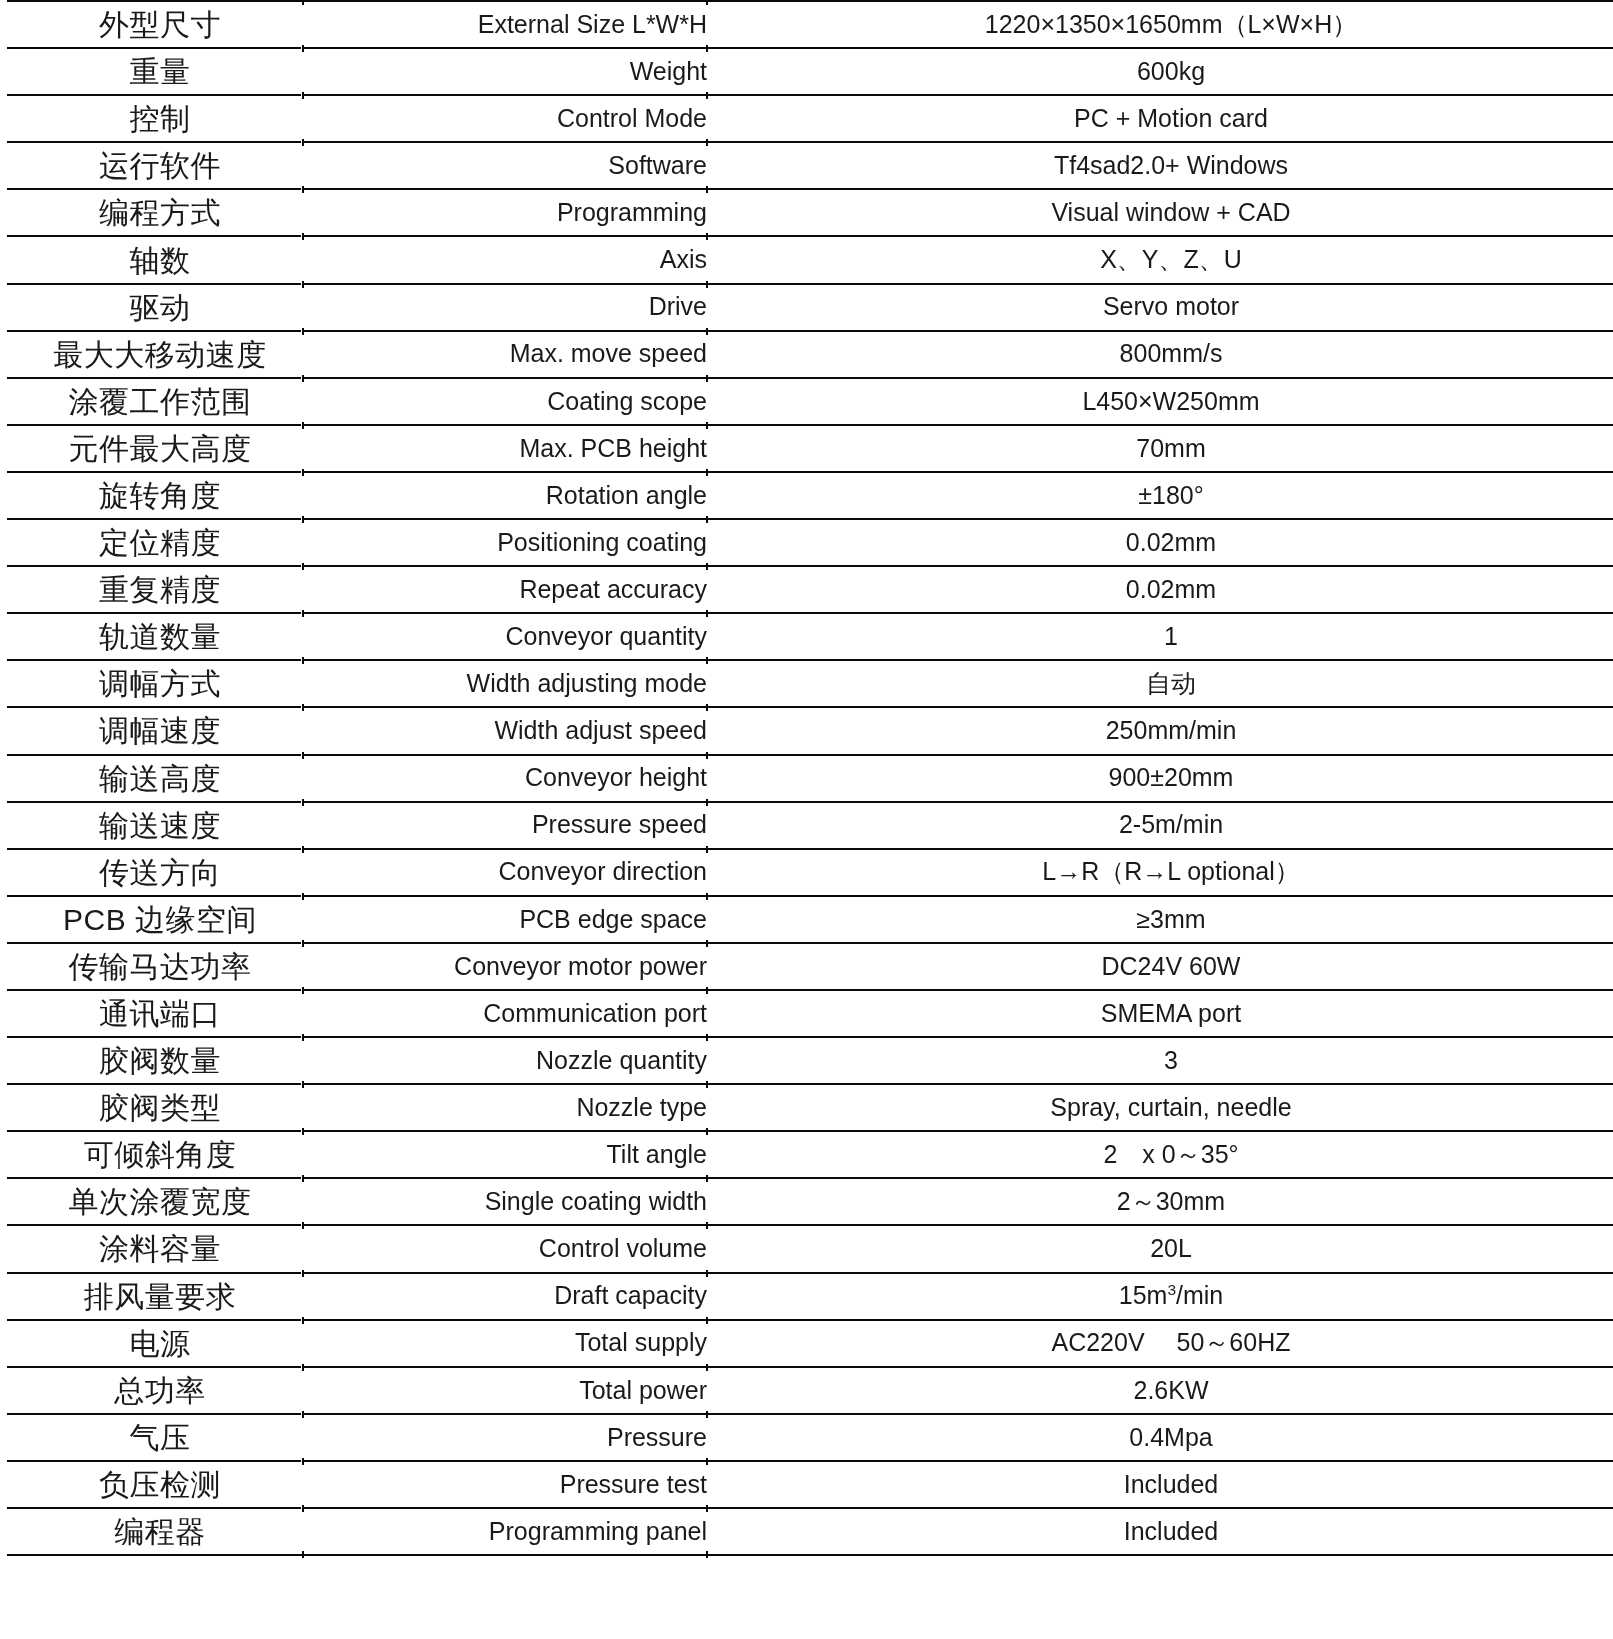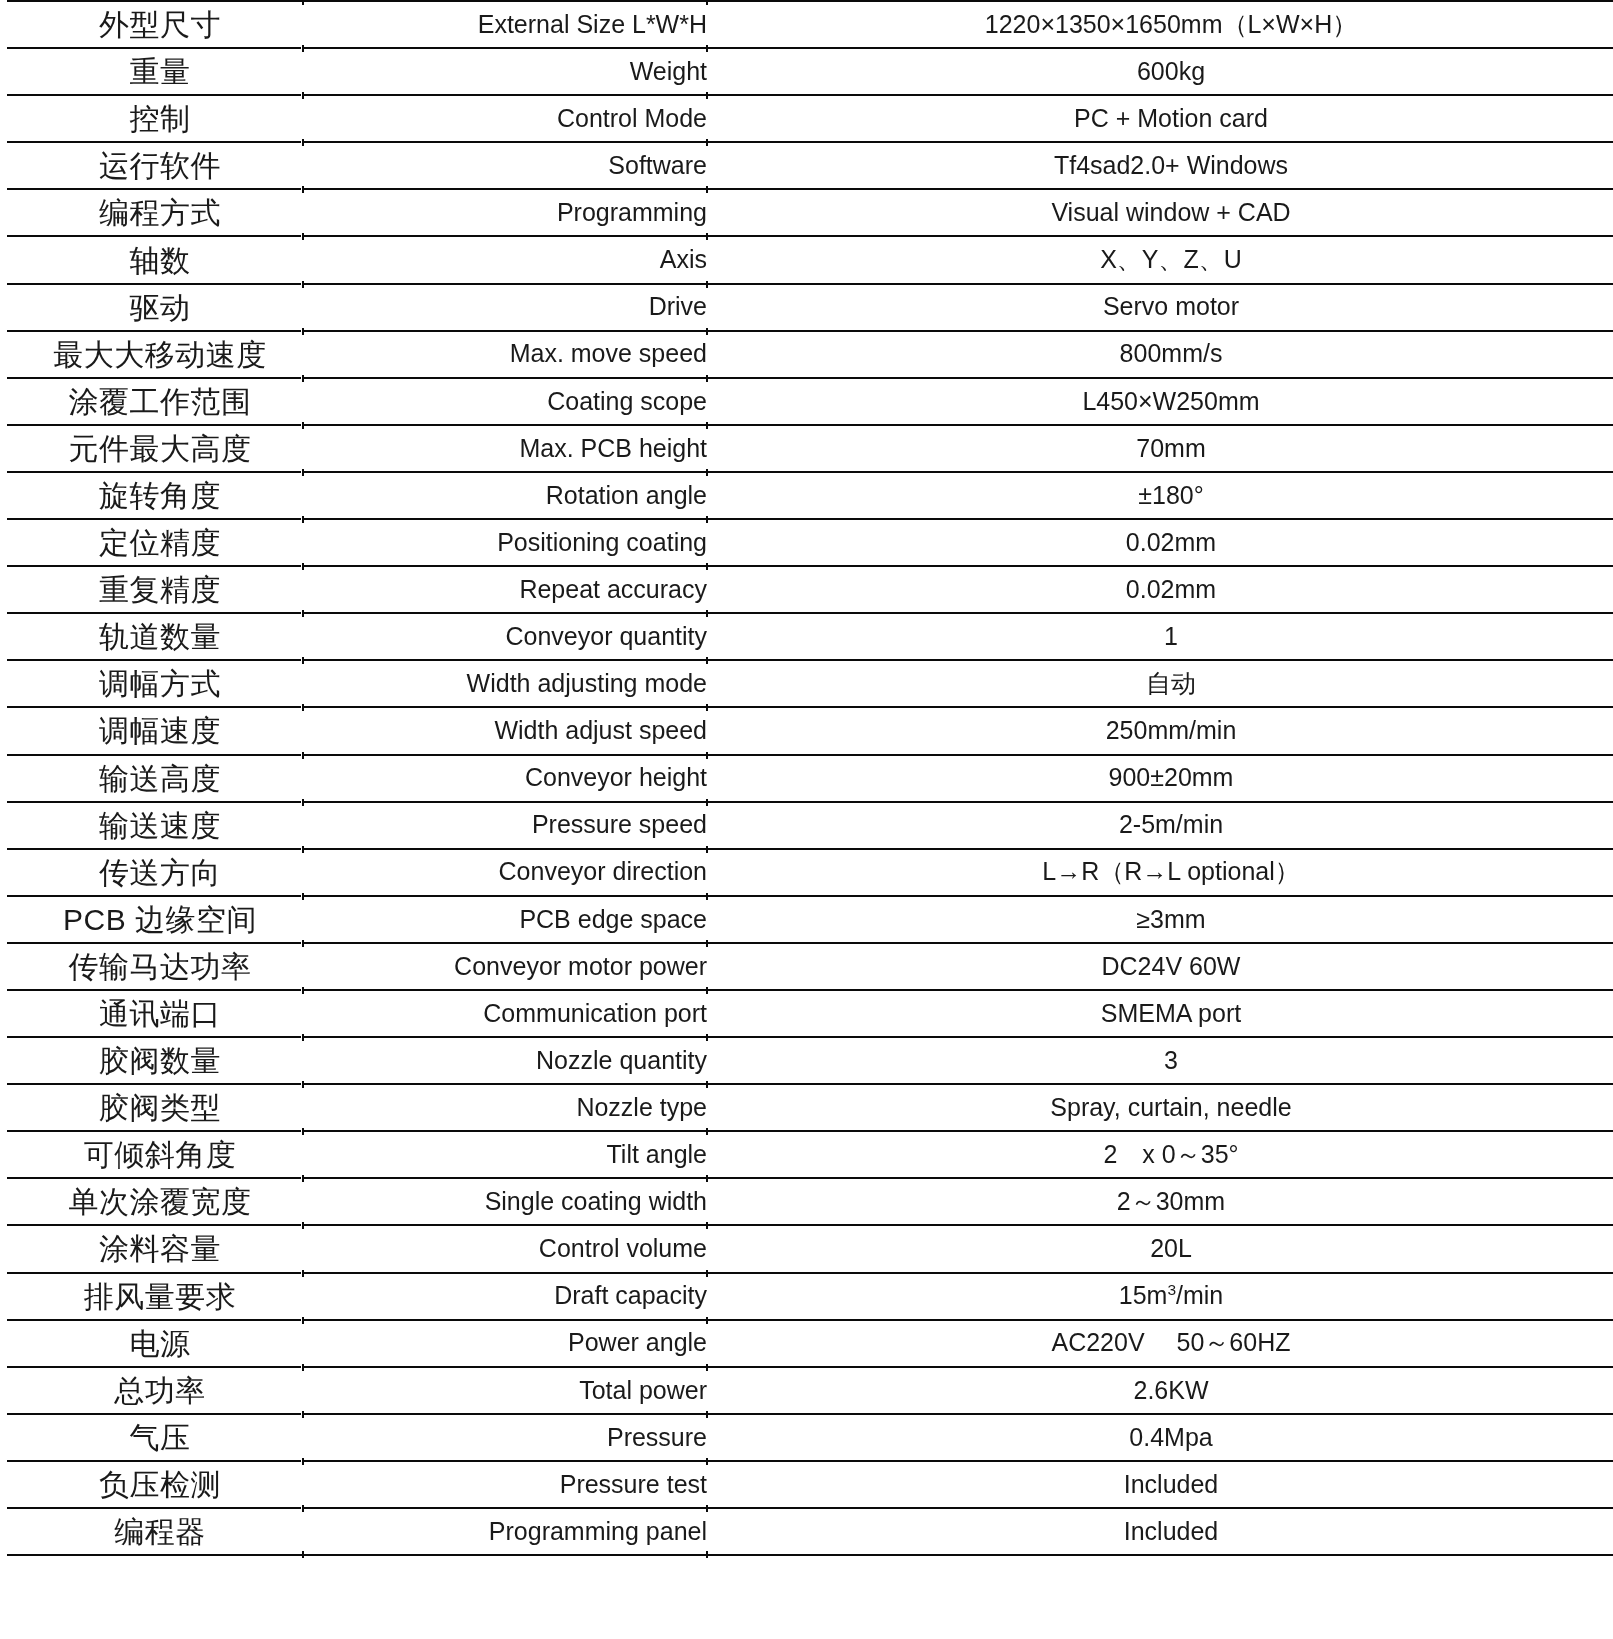--- a/index.html
+++ b/index.html
@@ -225,21 +225,21 @@
         <td class="col-en">Control volume</td>
         <td class="col-val">20L</td>
       </tr>
       <tr>
         <td class="col-cn">排风量要求</td>
         <td class="col-en">Draft capacity</td>
         <td class="col-val">15m<sup>3</sup>/min</td>
       </tr>
       <tr>
         <td class="col-cn">电源</td>
-        <td class="col-en">Power angle</td>
+        <td class="col-en">Total supply</td>
         <td class="col-val">AC220V　 50～60HZ</td>
       </tr>
       <tr>
         <td class="col-cn">总功率</td>
         <td class="col-en">Total power</td>
         <td class="col-val">2.6KW</td>
       </tr>
       <tr>
         <td class="col-cn">气压</td>
         <td class="col-en">Pressure</td>

